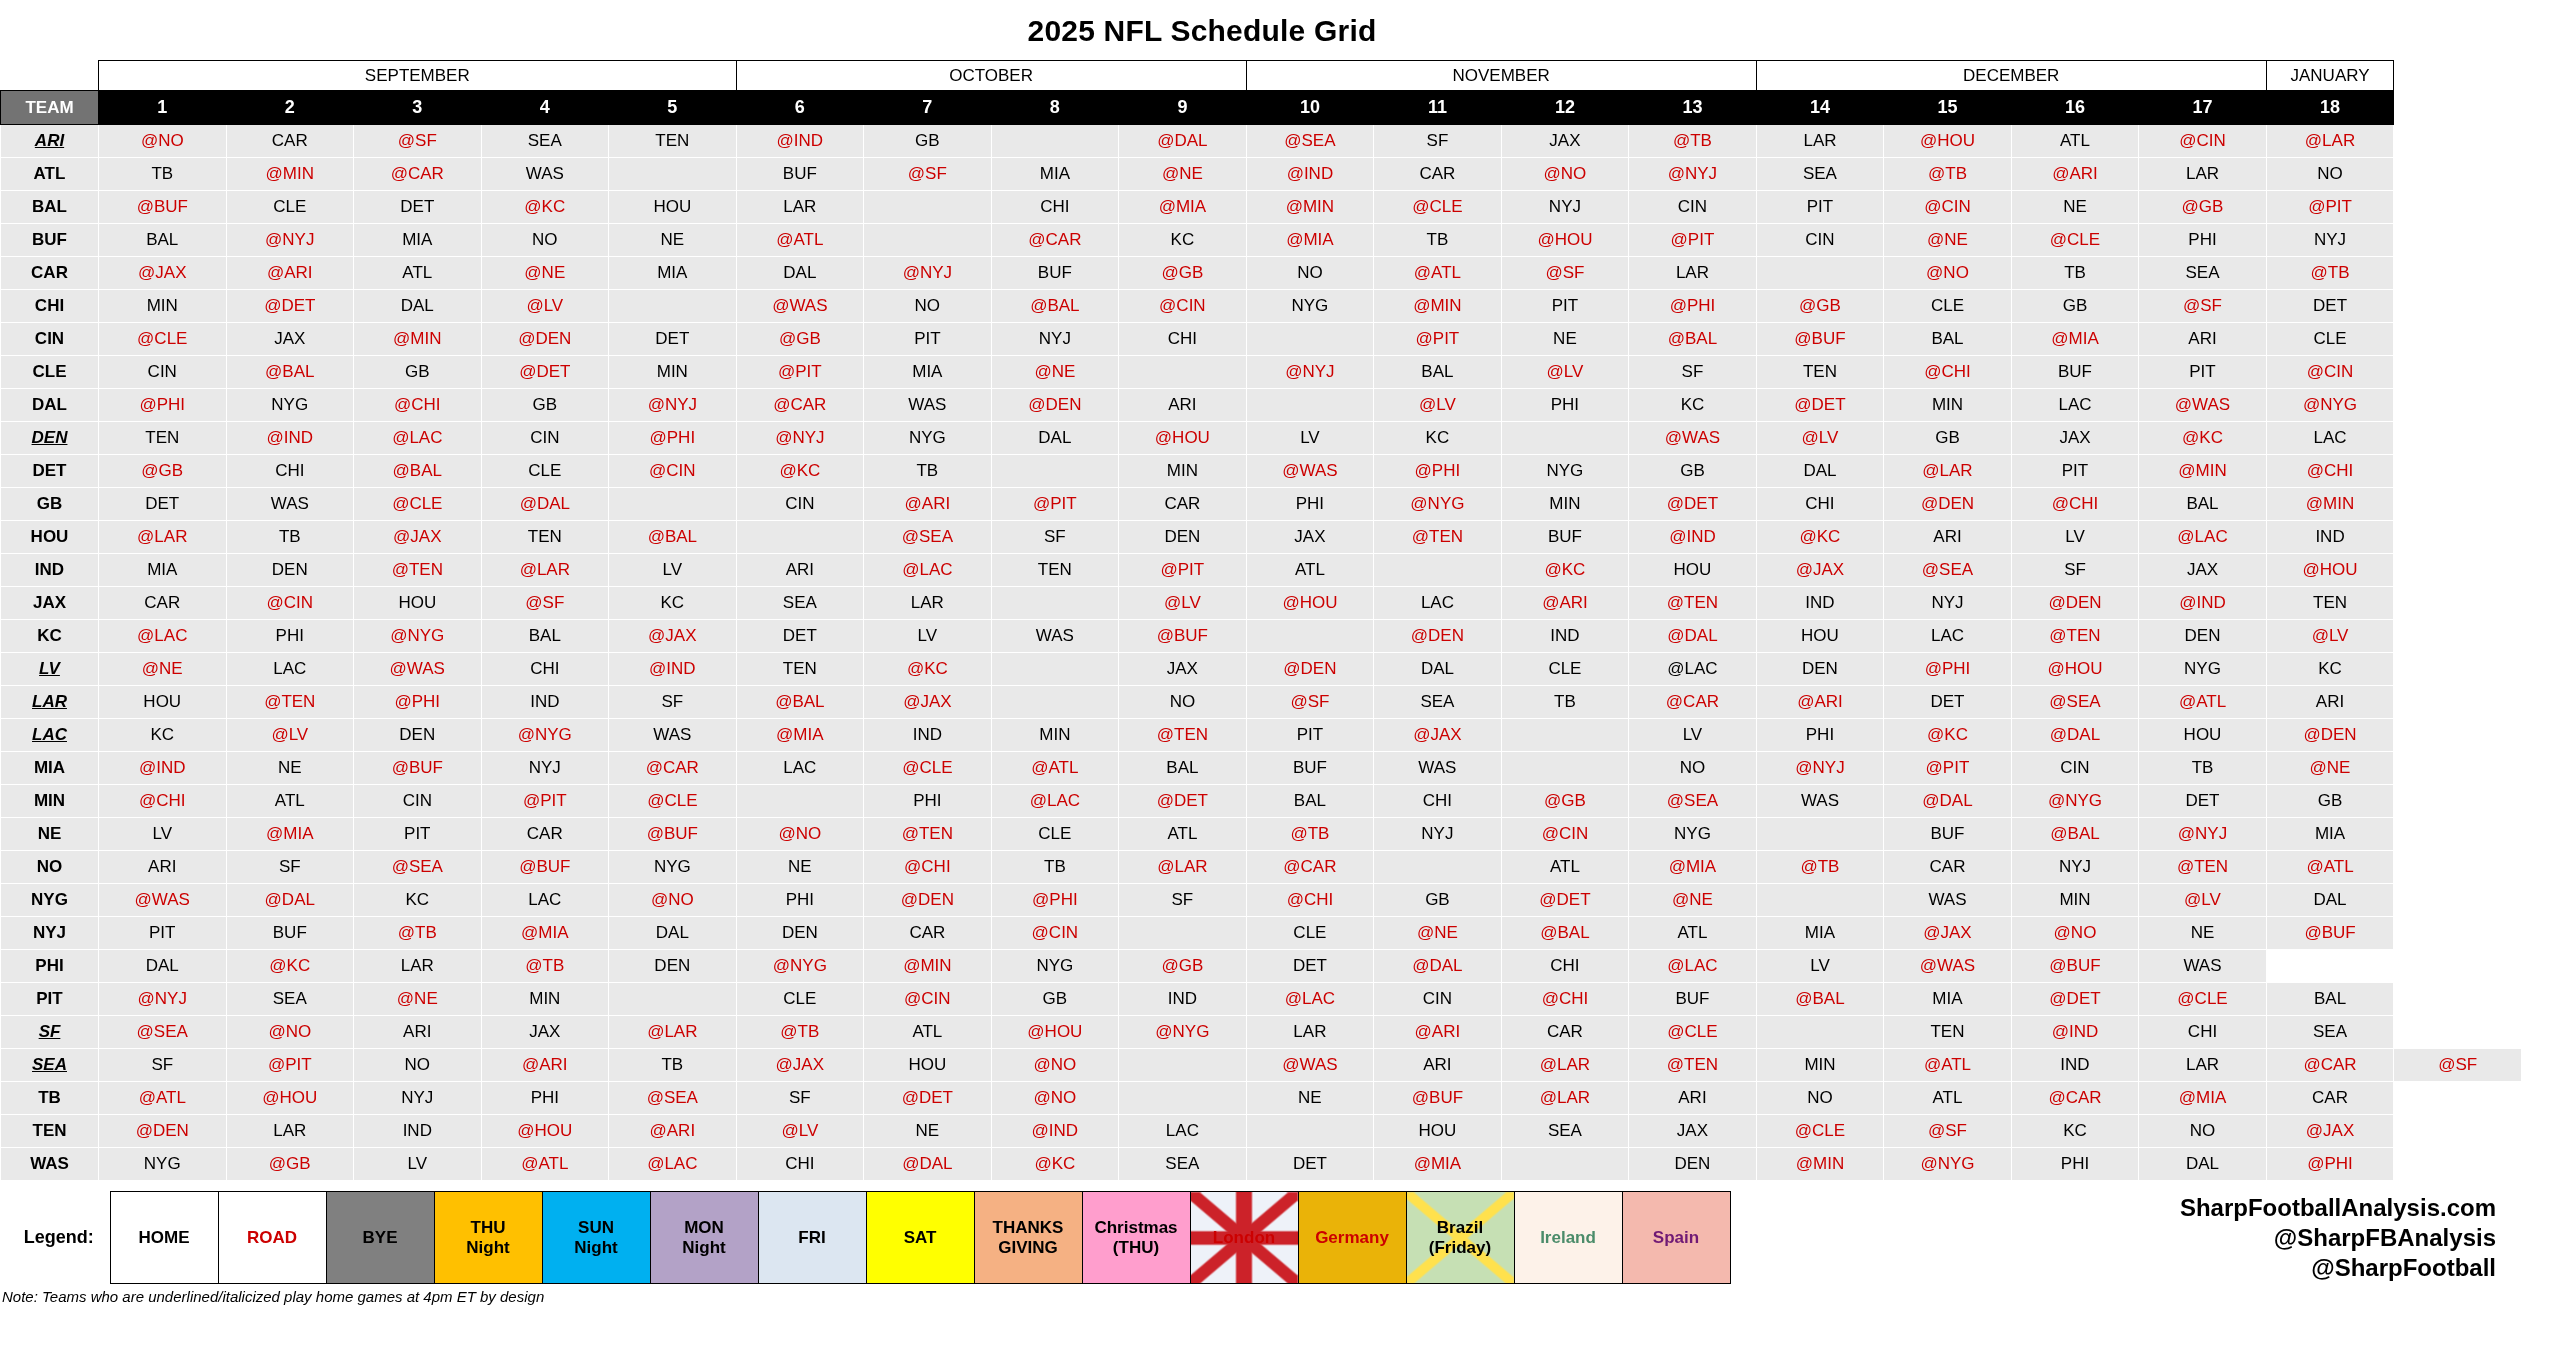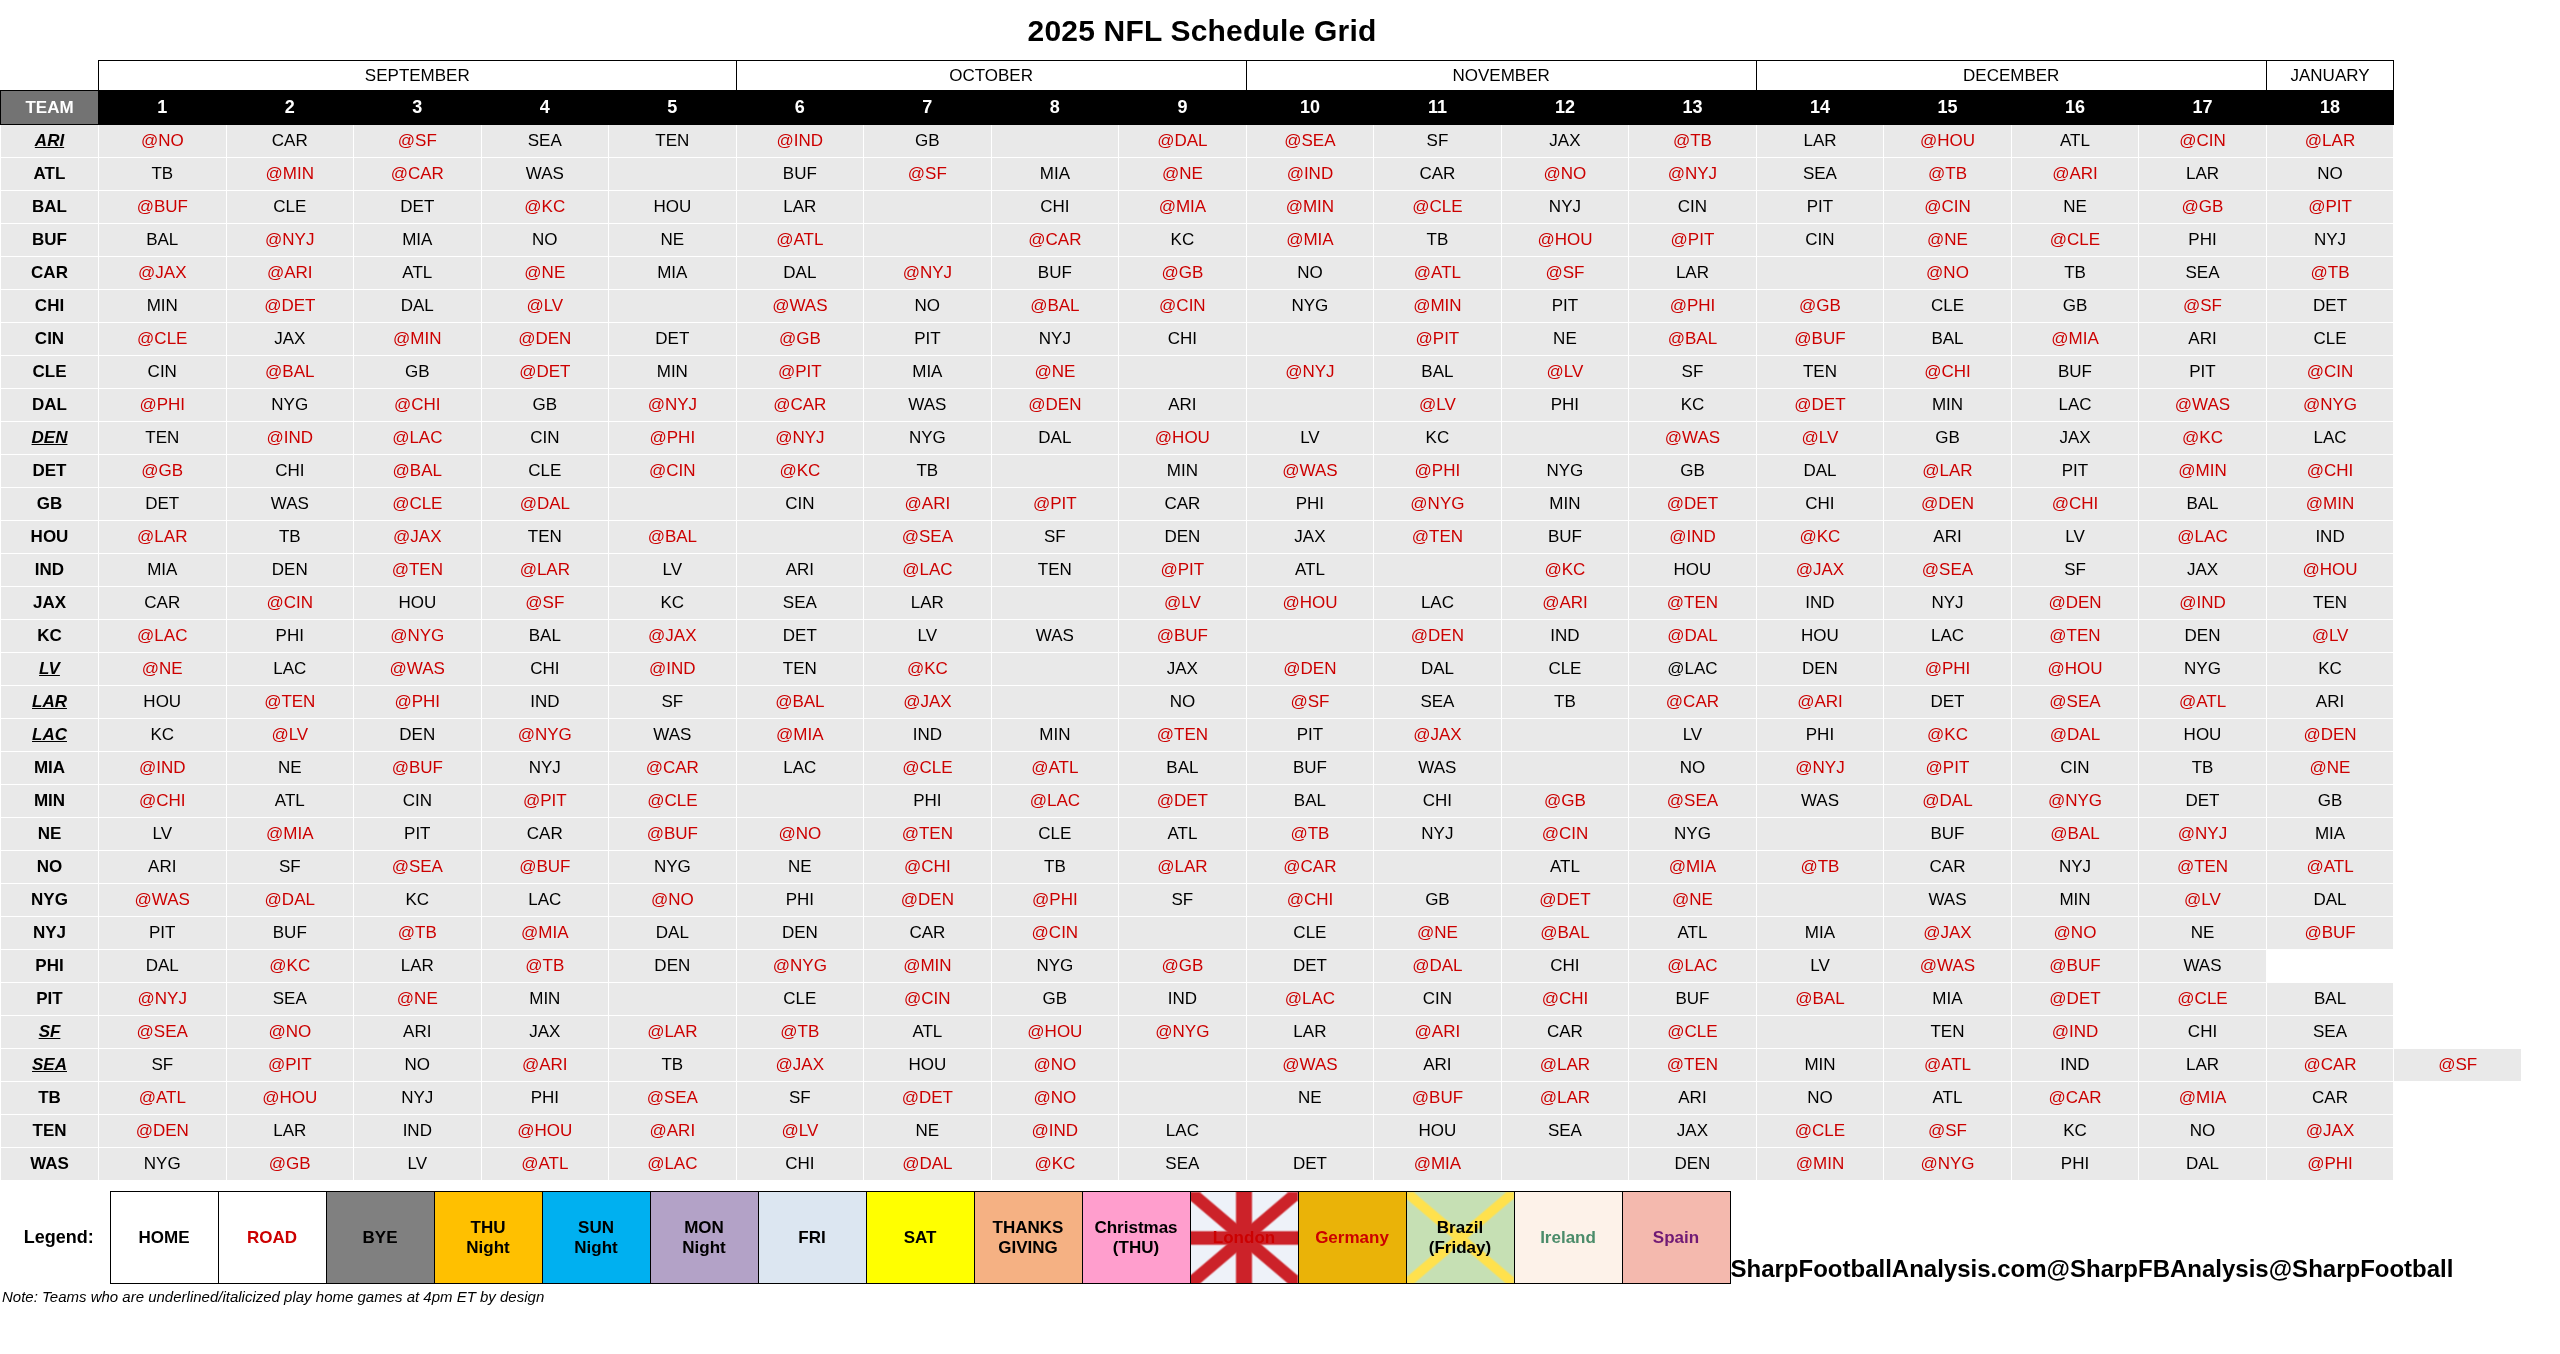--- a/index.html
+++ b/index.html
@@ -153,21 +153,22 @@
   .leg-germany{ background:#eab308; color:#cc0000; }
   .leg-brazil{ color:#000; }
   .leg-ireland{ background:#fdf2e9; color:#4b8c6a; }
   .leg-spain { color:#701a75; }
 
   #branding {
     flex: 1;
     text-align: right;
     padding-right: 26px;
     display: flex;
-    flex-direction: row;
+    flex-direction: column;
+    justify-content: center;
     align-items: flex-end;
     font-weight: bold;
     font-size: 24px;
     color: #000;
     line-height: 1.25;
   }
   #note {
     width: 2522px;
     margin: 4px auto 13px auto;
     font-size: 15px;

